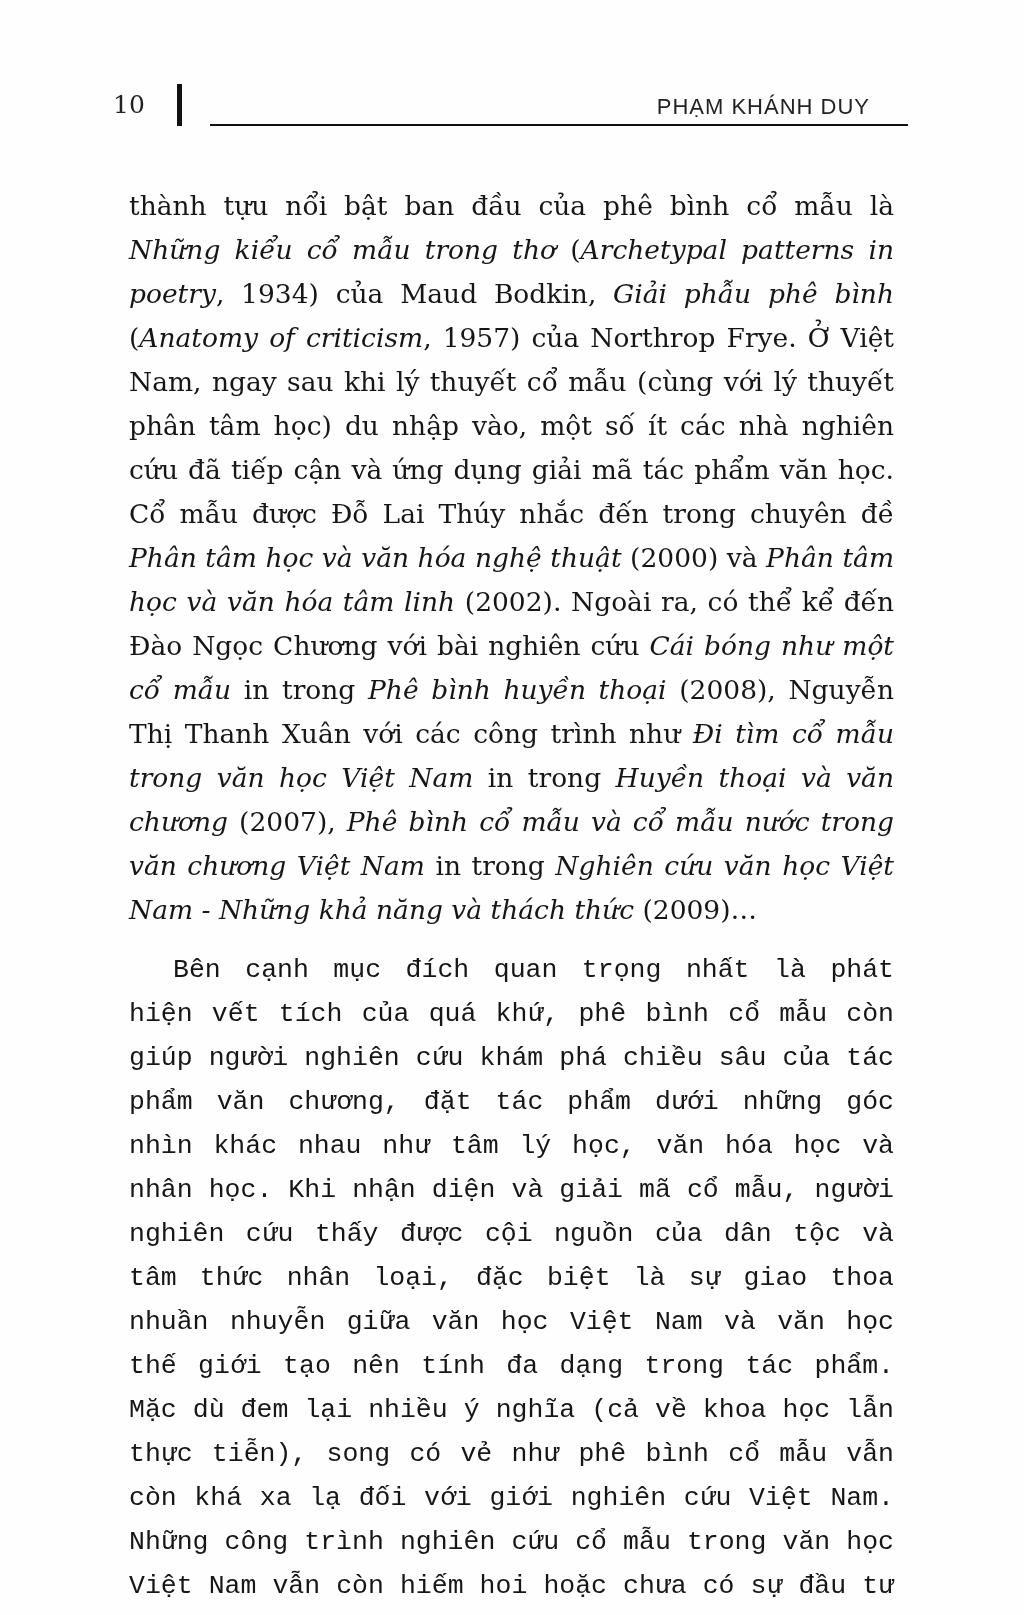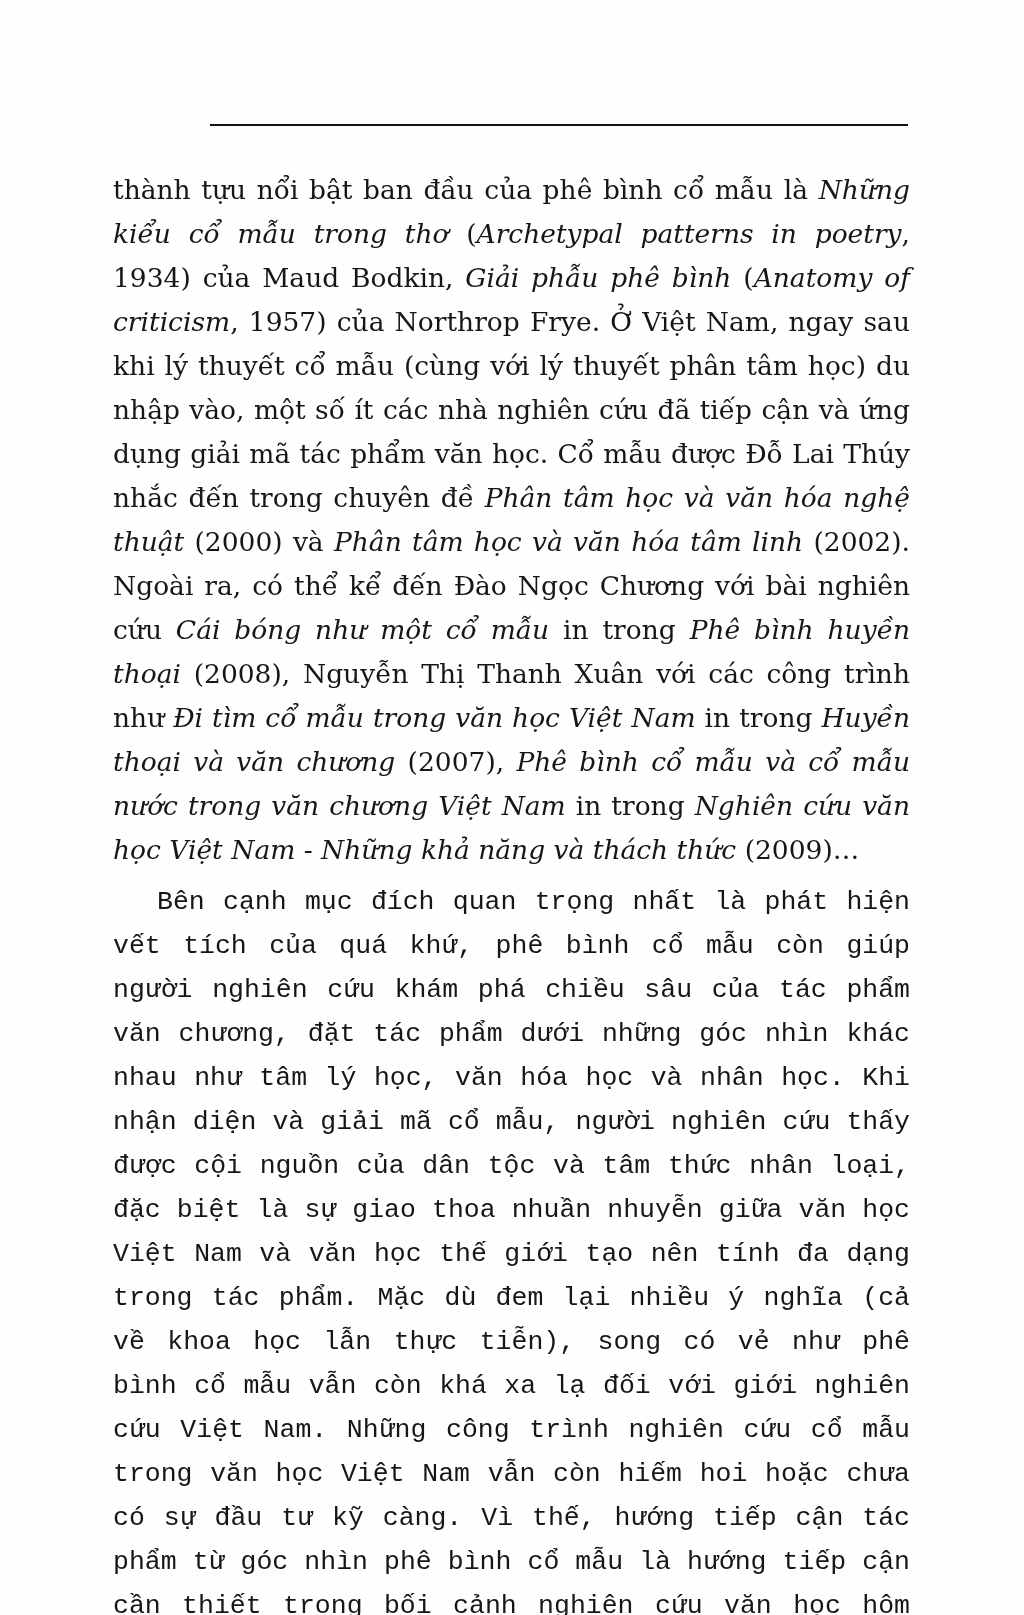--- a/index.html
+++ b/index.html
@@ -62,37 +62,42 @@
     position: absolute;
     top: 168px;
     left: 113px;
     right: 114px;
     font-size: 26.5px;
     line-height: 44px;
     text-align: justify;
     color: #161616;
   }
   .body-text p {
-    margin: 0;
+    margin: 16px;
     padding: 0;
   }
   .body-text p + p {
     margin-top: 8px;
     text-indent: 44px;
     font-family: Liberation Mono, monospace;
   }
   .body-text i {
     font-style: italic;
   }
 </style>
 </head>
 <body>
 
 <div class="page">
 
+  <div class="header">
+    <span class="page-num">10</span>
+    <span class="header-bar"></span>
+    <span class="running-head">PHẠM KHÁNH DUY</span>
+  </div>
 
   <div class="header-rule"></div>
 
   <div class="body-text">
     <p><span>thành tựu nổi bật ban đầu của phê bình cổ mẫu là </span><i>Những kiểu cổ mẫu trong thơ</i><span> (</span><i>Archetypal patterns in poetry</i><span>, 1934) của Maud Bodkin, </span><i>Giải phẫu phê bình</i><span> (</span><i>Anatomy of criticism</i><span>, 1957) của Northrop Frye. Ở Việt Nam, ngay sau khi lý thuyết cổ mẫu (cùng với lý thuyết phân tâm học) du nhập vào, một số ít các nhà nghiên cứu đã tiếp cận và ứng dụng giải mã tác phẩm văn học. Cổ mẫu được Đỗ Lai Thúy nhắc đến trong chuyên đề </span><i>Phân tâm học và văn hóa nghệ thuật</i><span> (2000) và </span><i>Phân tâm học và văn hóa tâm linh</i><span> (2002). Ngoài ra, có thể kể đến Đào Ngọc Chương với bài nghiên cứu </span><i>Cái bóng như một cổ mẫu</i><span> in trong </span><i>Phê bình huyền thoại</i><span> (2008), Nguyễn Thị Thanh Xuân với các công trình như </span><i>Đi tìm cổ mẫu trong văn học Việt Nam</i><span> in trong </span><i>Huyền thoại và văn chương</i><span> (2007), </span><i>Phê bình cổ mẫu và cổ mẫu nước trong văn chương Việt Nam</i><span> in trong </span><i>Nghiên cứu văn học Việt Nam - Những khả năng và thách thức</i><span> (2009)…</span></p>
     <p><span>Bên cạnh mục đích quan trọng nhất là phát hiện vết tích của quá khứ, phê bình cổ mẫu còn giúp người nghiên cứu khám phá chiều sâu của tác phẩm văn chương, đặt tác phẩm dưới những góc nhìn khác nhau như tâm lý học, văn hóa học và nhân học. Khi nhận diện và giải mã cổ mẫu, người nghiên cứu thấy được cội nguồn của dân tộc và tâm thức nhân loại, đặc biệt là sự giao thoa nhuần nhuyễn giữa văn học Việt Nam và văn học thế giới tạo nên tính đa dạng trong tác phẩm. Mặc dù đem lại nhiều ý nghĩa (cả về khoa học lẫn thực tiễn), song có vẻ như phê bình cổ mẫu vẫn còn khá xa lạ đối với giới nghiên cứu Việt Nam. Những công trình nghiên cứu cổ mẫu trong văn học Việt Nam vẫn còn hiếm hoi hoặc chưa có sự đầu tư kỹ càng. Vì thế, hướng tiếp cận tác phẩm từ góc nhìn phê bình cổ mẫu là hướng tiếp cận cần thiết trong bối cảnh nghiên cứu văn học hôm nay.</span></p>
   </div>
 
 </div>
 

